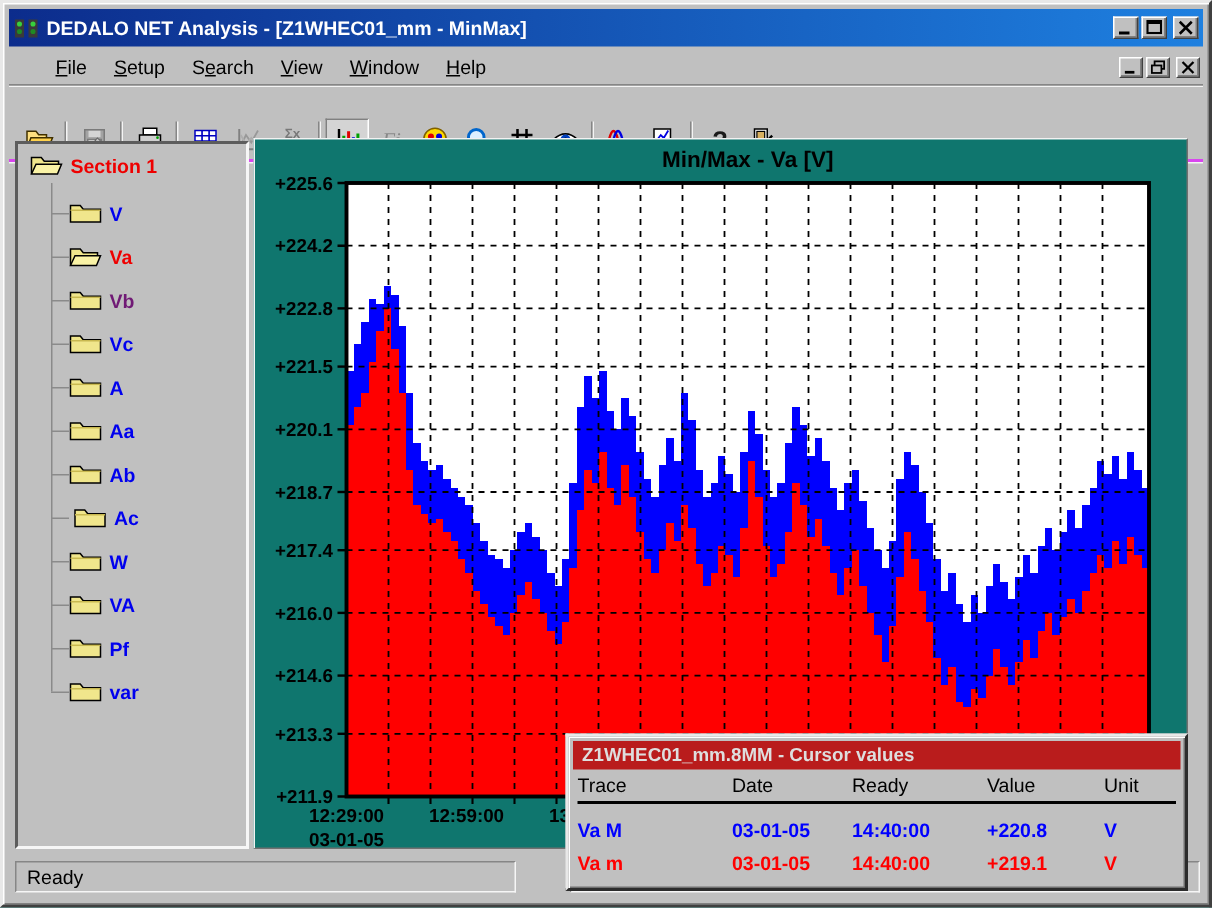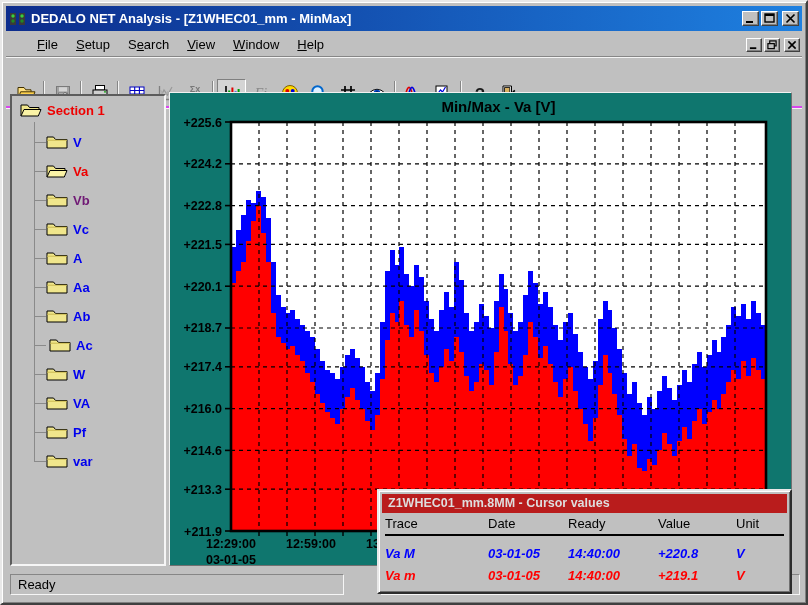--- a/index.html
+++ b/index.html
@@ -48,21 +48,21 @@
   
   .popup{ position:absolute; left:375px; top:487px; width:415px; height:105px; z-index:10;
     background:#c0c0c0; border:2px solid; border-color:#e8e8e8 #2c2c2c #2c2c2c #e8e8e8;
     box-shadow: inset 1px 1px 0 #ffffff, inset -1px -1px 0 #707070; }
   .popup-title{ position:absolute; left:3px; top:3px; right:3px; height:19px; background:#b91c1c;
     color:#dedede; font-weight:bold; font-size:12.5px; line-height:19px; padding-left:6px; white-space:nowrap; overflow:hidden;}
   .cv-table{ position:absolute; left:6px; top:25px; right:6px; }
   .cv-row{ display:grid; grid-template-columns:103px 80px 90px 78px auto; font-size:13px; }
   .cv-head{ color:#000; }
   .cv-rule{ height:2px; background:#000; margin-top:3px; margin-bottom:10px; }
-  .cv-row.val{ font-weight:bold; margin-bottom:7px;font-style:italic; }
+  .cv-row.val{ font-weight:bold; margin-bottom:7px; }
   
   .statusbar{ position:absolute; left:4px; bottom:7px; right:4px; height:25px; }
   .status-panel{ position:absolute; top:3px; height:21px; border:1px solid;
     border-color:#868686 #f6f6f6 #f6f6f6 #868686; font-size:13px; padding:2px 7px; color:#000;}
 </style>
 </head>
 <body>
 
 <div class="window">
 

